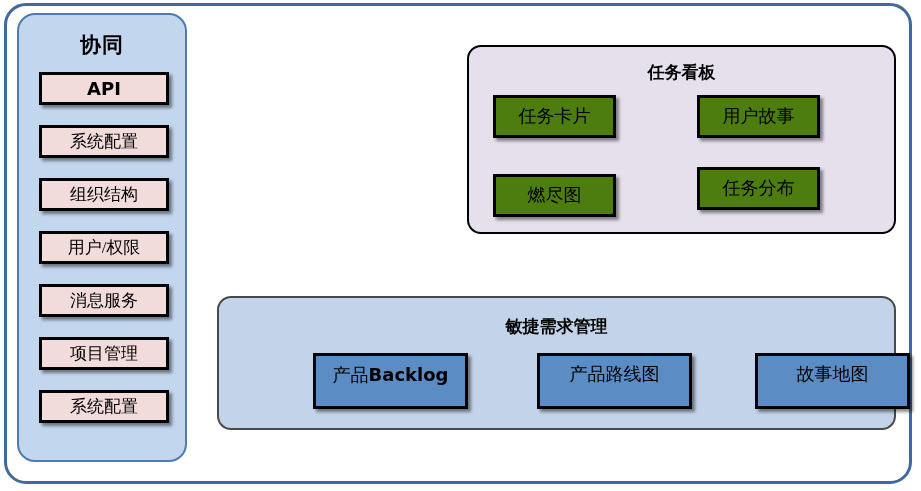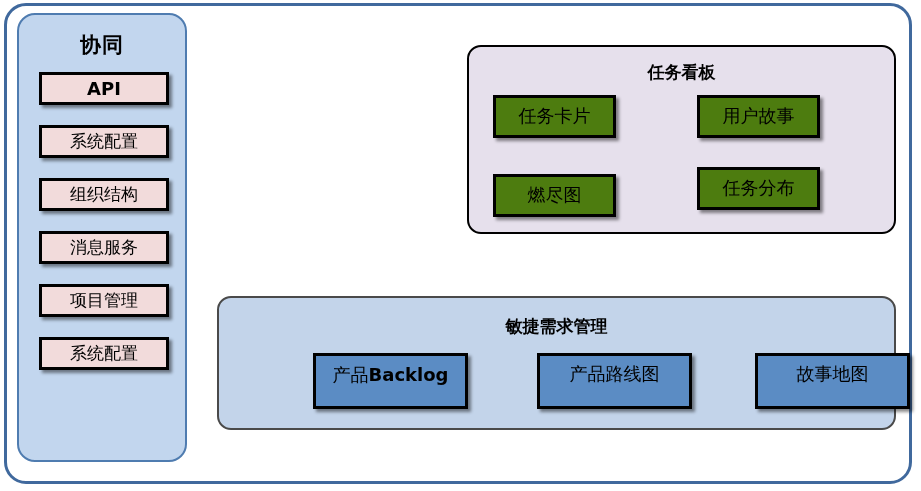--- a/index.html
+++ b/index.html
@@ -169,20 +169,21 @@
 
   <div class="outer-frame"></div>
 
   <div class="panel sidebar-panel">
     <div class="panel-title">协同</div>
 
     <div class="sidebar-items">
       <div class="chip sidebar-chip api-chip">API</div>
       <div class="chip sidebar-chip">系统配置</div>
       <div class="chip sidebar-chip">组织结构</div>
+      <div class="chip sidebar-chip">用户/权限</div>
       <div class="chip sidebar-chip">消息服务</div>
       <div class="chip sidebar-chip">项目管理</div>
       <div class="chip sidebar-chip">系统配置</div>
     </div>
   </div>
 
 
   <div class="panel taskboard-panel">
     <div class="panel-title">任务看板</div>
     <div class="chip taskboard-chip c0">任务卡片</div>

